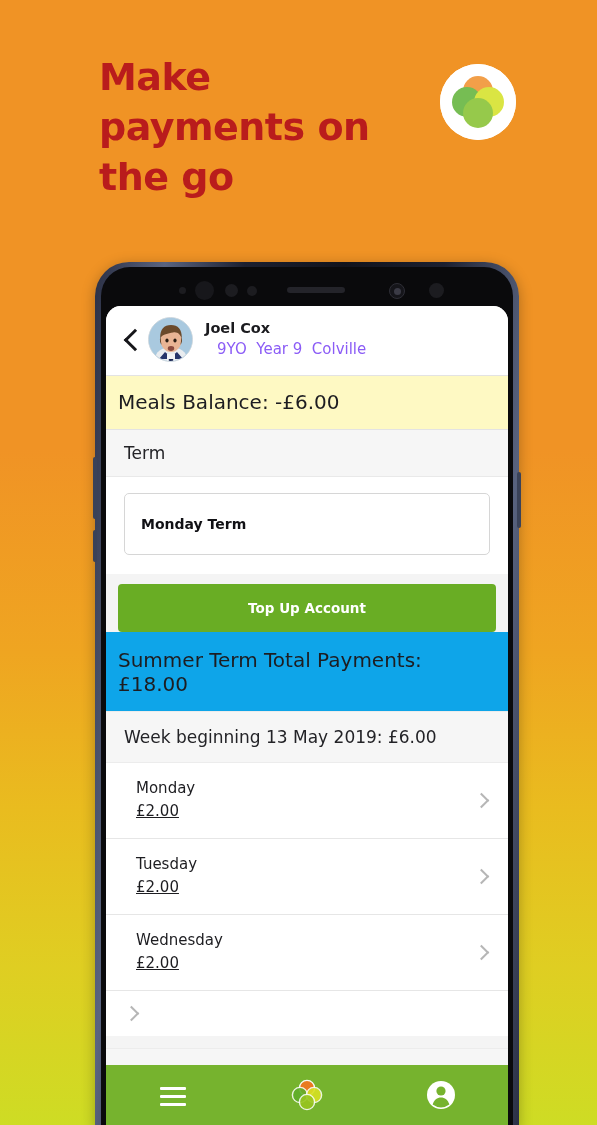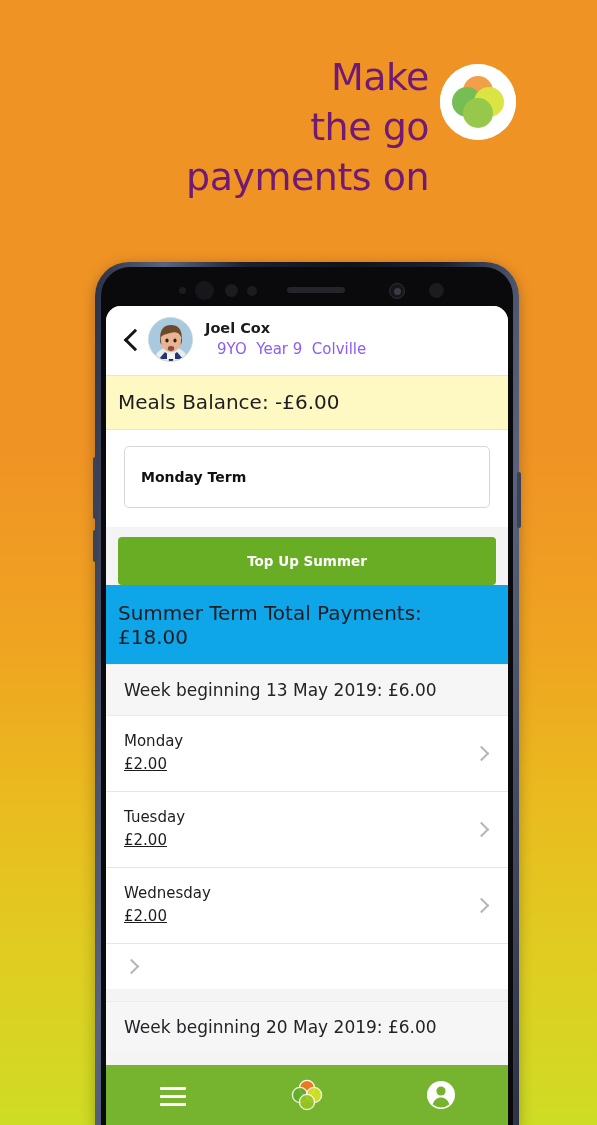--- a/index.html
+++ b/index.html
@@ -17,26 +17,25 @@
       #DFCE22 86%,
       #CEDC24 100%);
     position: relative;
   }
 
   
   .headline {
     position: absolute;
     left: 99px; top: 52px;
     width: 330px;
-    color: #701a75;
+    color: #b91c1c;
     font-size: 38px;
-    font-weight: normal;
+    font-weight: bold;
     line-height: 50px;
     letter-spacing: -0.5px;
-    text-align: right;
   }
   .headline-line { display: block; }
 
   
   .brand-logo {
     position: absolute;
     left: 440px; top: 64px;
     width: 76px; height: 76px;
     border-radius: 50%;
     background: #ffffff;
@@ -202,21 +201,21 @@
     border-top: 1px solid #ececec;
   }
   .day-row {
     display: flex; align-items: center;
     padding: 14px 14px 15px 18px;
     background: #fff;
     border-bottom: 1px solid #e6e6e6;
     cursor: pointer;
   }
   .day-row:last-child { border-bottom: none; }
-  .day-text { flex: 1 1 auto; }
+  .day-text { flex: 1 1 auto; margin-left: 12px; }
   .day-name { font-size: 15px; color: #1d1d21; line-height: 23px; }
   .day-amount { font-size: 15px; color: #1d1d21; line-height: 23px; text-decoration: underline; }
   .row-chevron {
     flex: 0 0 16px; width: 16px; height: 16px; position: relative;
     margin-right: 4px;
   }
   .row-chevron::before {
     content:''; position:absolute; left: 2px; top: 3px;
     width: 9px; height: 9px;
     border-right: 2px solid #b6b6b6;
@@ -253,22 +252,22 @@
   }
   .hamburger span:nth-child(1){ top: 0; }
   .hamburger span:nth-child(2){ top: 8px; }
   .hamburger span:nth-child(3){ top: 16px; }
 </style>
 </head>
 <body>
 
 <div class="headline">
   <span class="headline-line">Make</span>
+  <span class="headline-line">payments on</span>
   <span class="headline-line">the go</span>
-  <span class="headline-line">payments on</span>
 </div>
 
 <div class="brand-logo">
   <svg width="76" height="76" viewBox="0 0 76 76" aria-hidden="true">
     <circle cx="38" cy="38" r="38" fill="#ffffff"></circle>
     <g opacity="0.82">
       <circle cx="38" cy="27" r="15" fill="#F08A22"></circle>
       <circle cx="27" cy="38" r="15" fill="#58AF2E"></circle>
       <circle cx="49" cy="38" r="15" fill="#D2E01B"></circle>
       <circle cx="38" cy="49" r="15" fill="#7FBE24"></circle>
@@ -316,28 +315,29 @@
       </div>
       <div>
         <div class="student-name">Joel Cox</div>
         <div class="student-meta">9YO  Year 9  Colville</div>
       </div>
     </div>
 
     <div class="balance-bar">Meals Balance: -£6.00</div>
 
     <div class="card">
+      <div class="card-head">Term</div>
       <div class="card-body">
         <div class="select-box">Monday Term</div>
       </div>
     </div>
 
     <div class="gap"></div>
 
-    <button class="topup-btn">Top Up Summer</button>
+    <button class="topup-btn">Top Up Account</button>
 
     <div class="total-bar">Summer Term Total Payments: £18.00</div>
 
     <div class="week-card">
       <div class="week-head">Week beginning 13 May 2019: £6.00</div>
 
       <div class="day-row">
         <div class="day-text">
           <div class="day-name">Monday</div>
           <div class="day-amount">£2.00</div>

